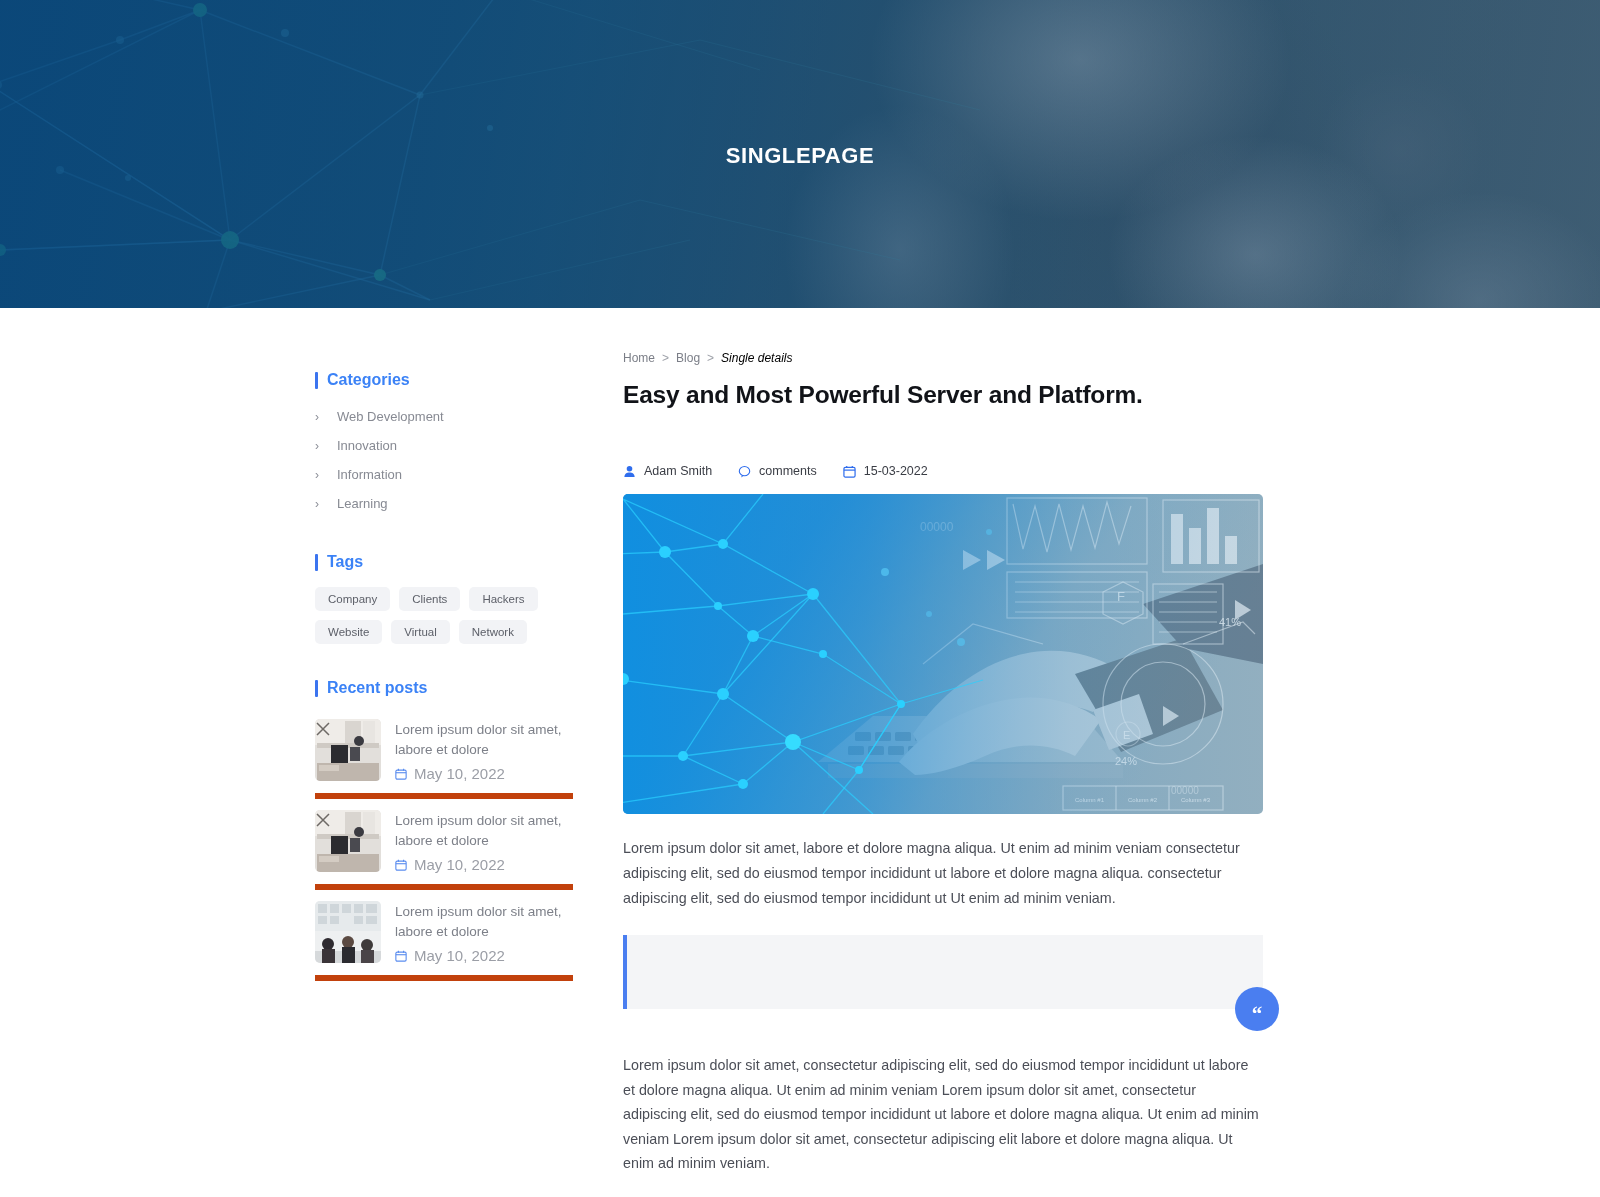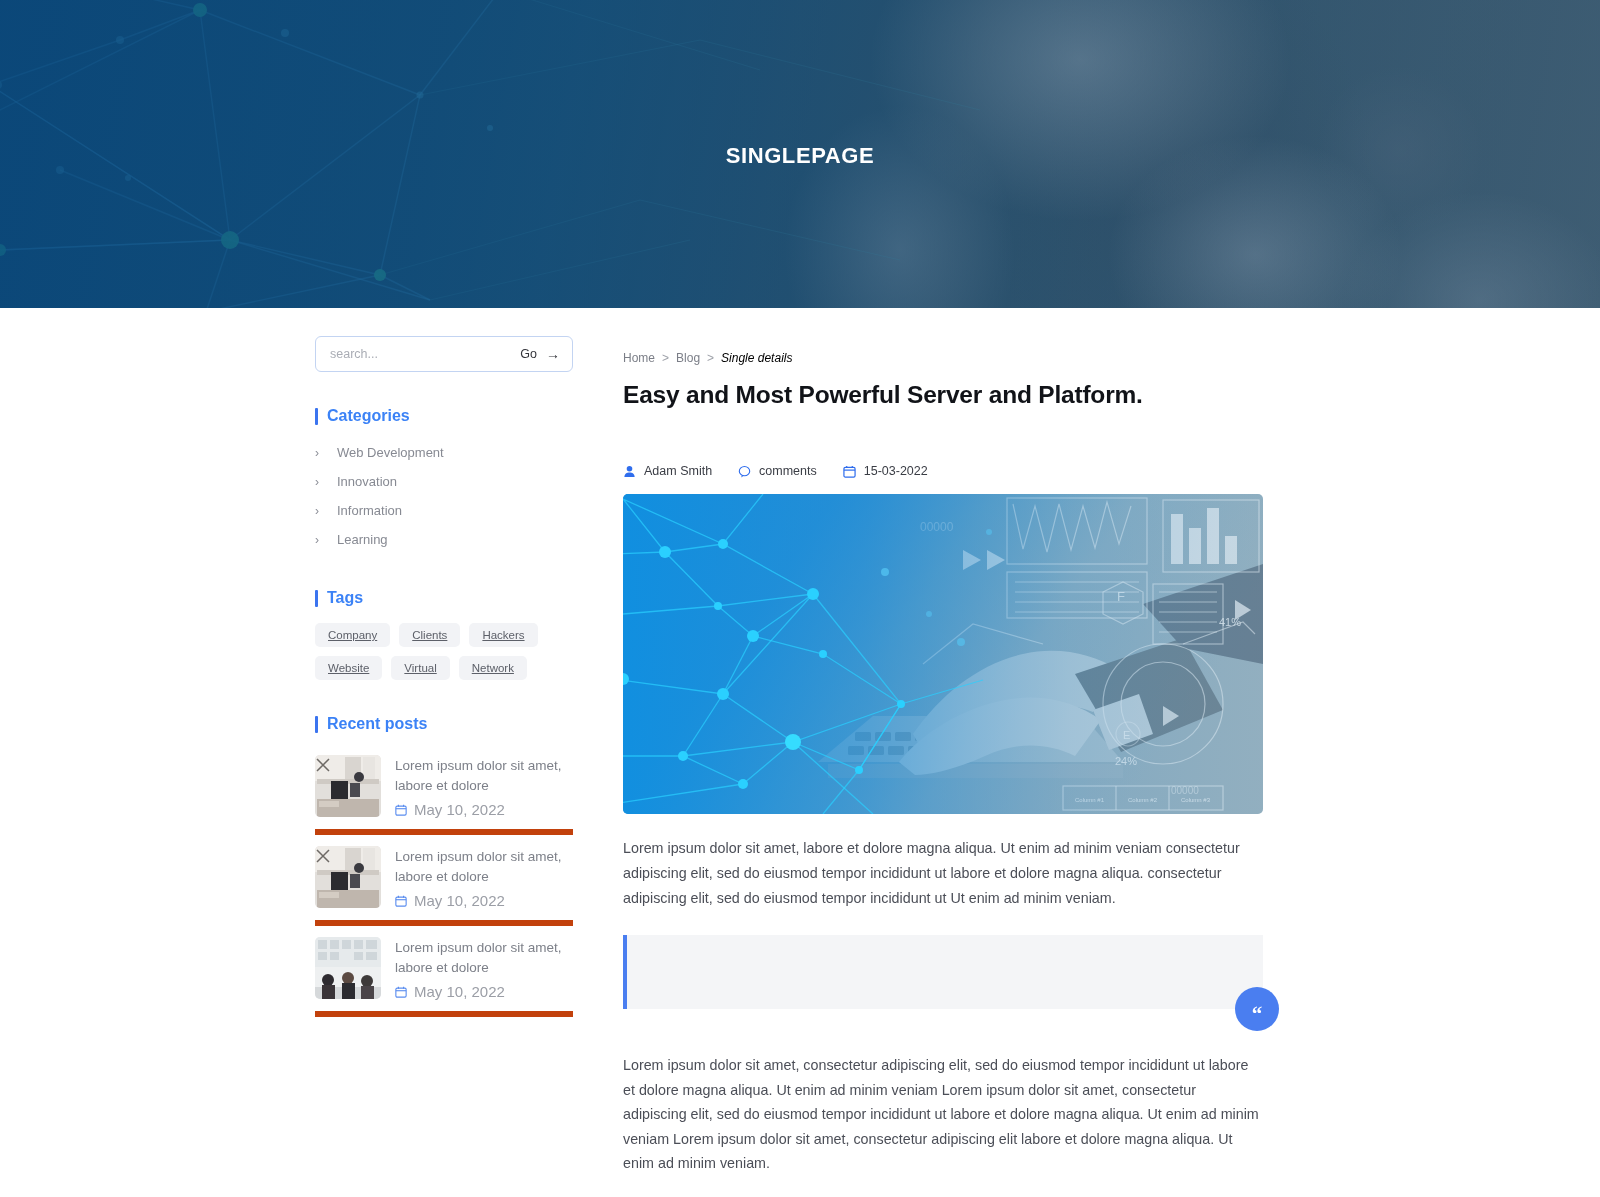--- a/index.html
+++ b/index.html
@@ -129,21 +129,20 @@
     width: 240px;
   }
   .tag {
     background: #f2f3f6;
     color: #5d6069;
     border-radius: 5px;
     padding: 6px 13px;
     font-size: 11.5px;
     cursor: pointer;
     white-space: nowrap;
-    text-decoration: underline;
   }
 
   .recent-list { margin-top: 11px; }
   .recent-item {
     display: flex;
     gap: 14px;
     padding: 11px 0;
     border-bottom: 6px solid #c2410c;
     align-items: flex-start;
     cursor: pointer;
@@ -288,27 +287,20 @@
 
   <div class="banner-overlay"></div>
   <div class="banner-title">SINGLEPAGE</div>
 </div>
 
 <div class="page">
   <div class="container">
 
     <aside class="sidebar">
 
-      <div class="search-wrap">
-        <input class="search-input" type="text" placeholder="search..." style="">
-        <span class="search-go">
-          <span>Go</span>
-          <span class="arr">→</span>
-        </span>
-      </div>
 
       <div class="sec-head">
         <span class="sec-bar"></span>
         <span>Categories</span>
       </div>
       <div class="cat-list">
         <div class="cat-item">
           <span class="chev">›</span>
           <span>Web Development</span>
         </div>

